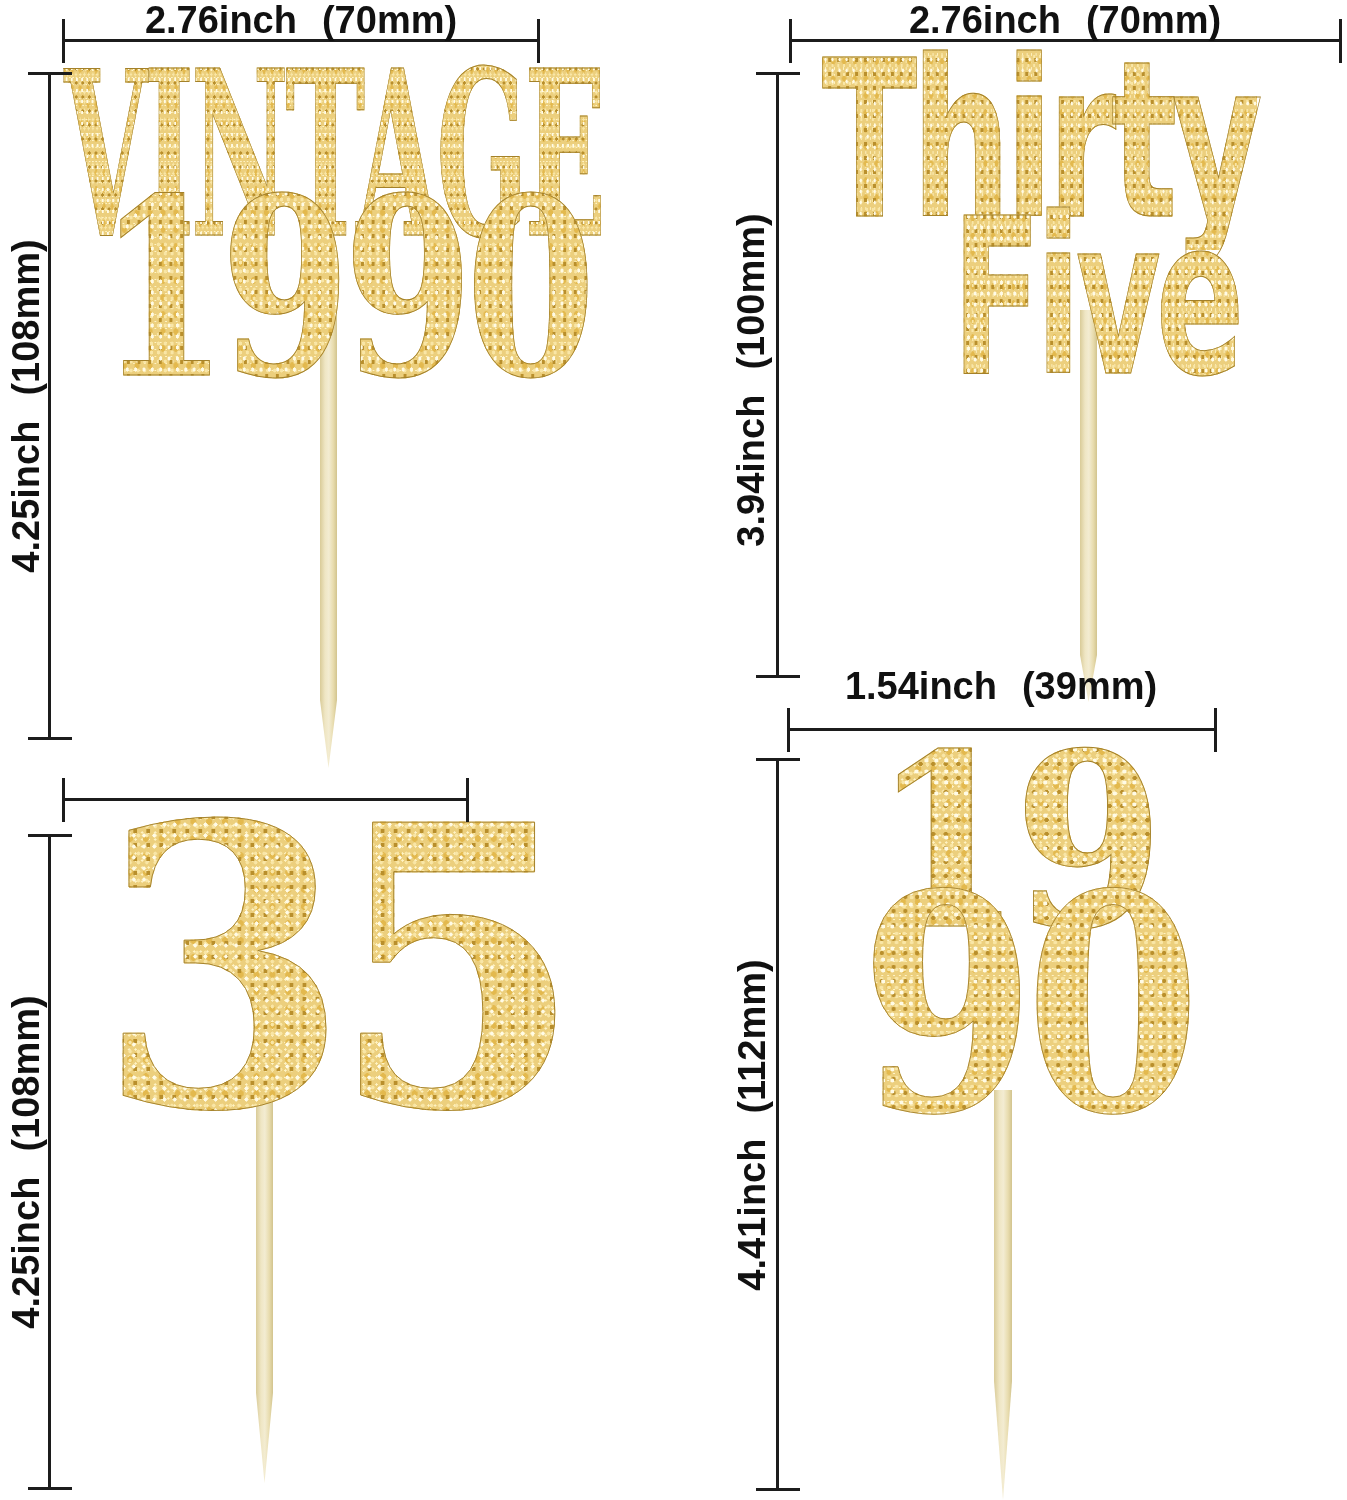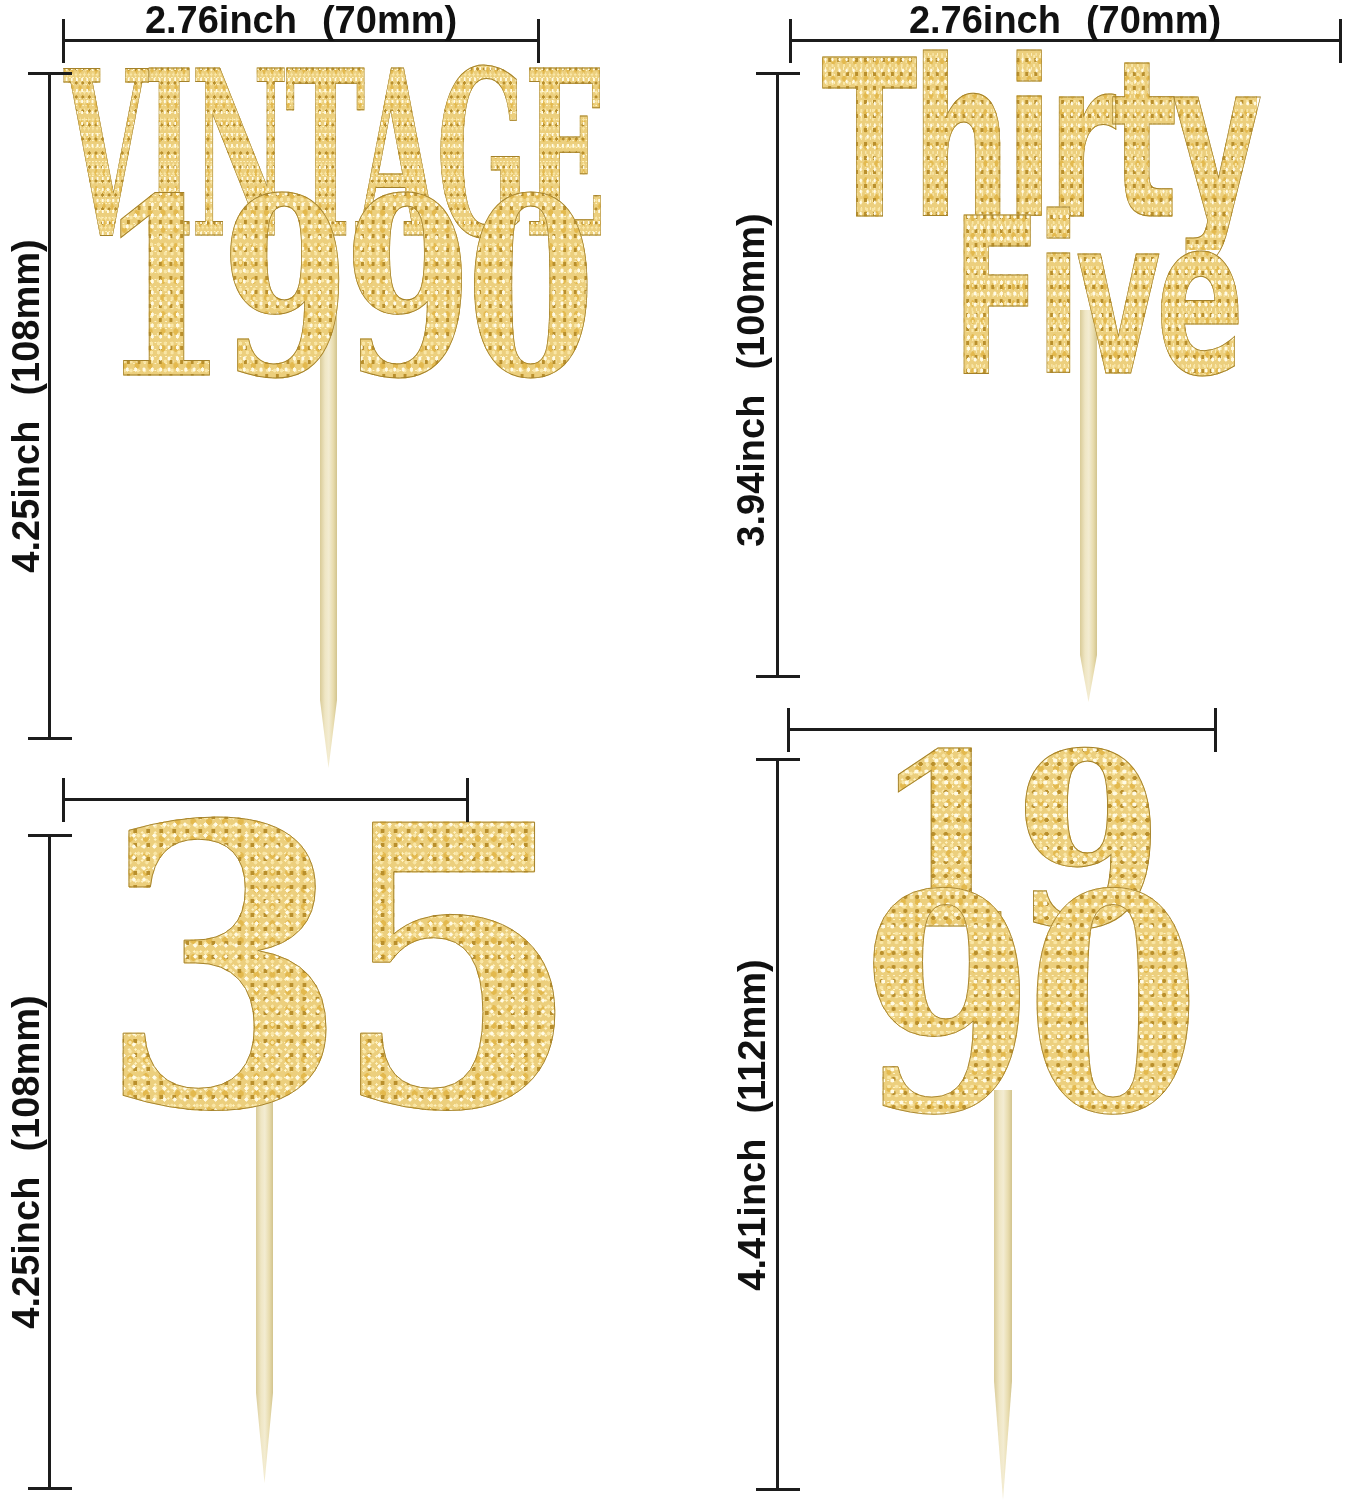--- a/index.html
+++ b/index.html
@@ -102,20 +102,21 @@
   <div class="stick stick-2"></div>
   <div class="glitter sans thirty-line1">Thirty</div>
   <div class="glitter sans thirty-line2">Five</div>
 
   <div class="dim-h" style="left:62px;top:798px;width:407px;"></div>
   <div class="dim-label v" style="left:26px;top:1162px;">4.25inch (108mm)</div>
   <div class="dim-v" style="left:48px;top:834px;height:656px;"></div>
   <div class="stick stick-3"></div>
   <div class="glitter serif num35">35</div>
 
+  <div class="dim-label h" style="left:1001px;top:667px;">1.54inch (39mm)</div>
   <div class="dim-h" style="left:787px;top:728px;width:430px;"></div>
   <div class="dim-label v" style="left:752px;top:1125px;">4.41inch (112mm)</div>
   <div class="dim-v" style="left:776px;top:758px;height:733px;"></div>
   <div class="stick stick-4"></div>
   <div class="glitter serif num19">19</div>
   <div class="glitter serif num90">90</div>
 
 </div>
 
 </body></html>

